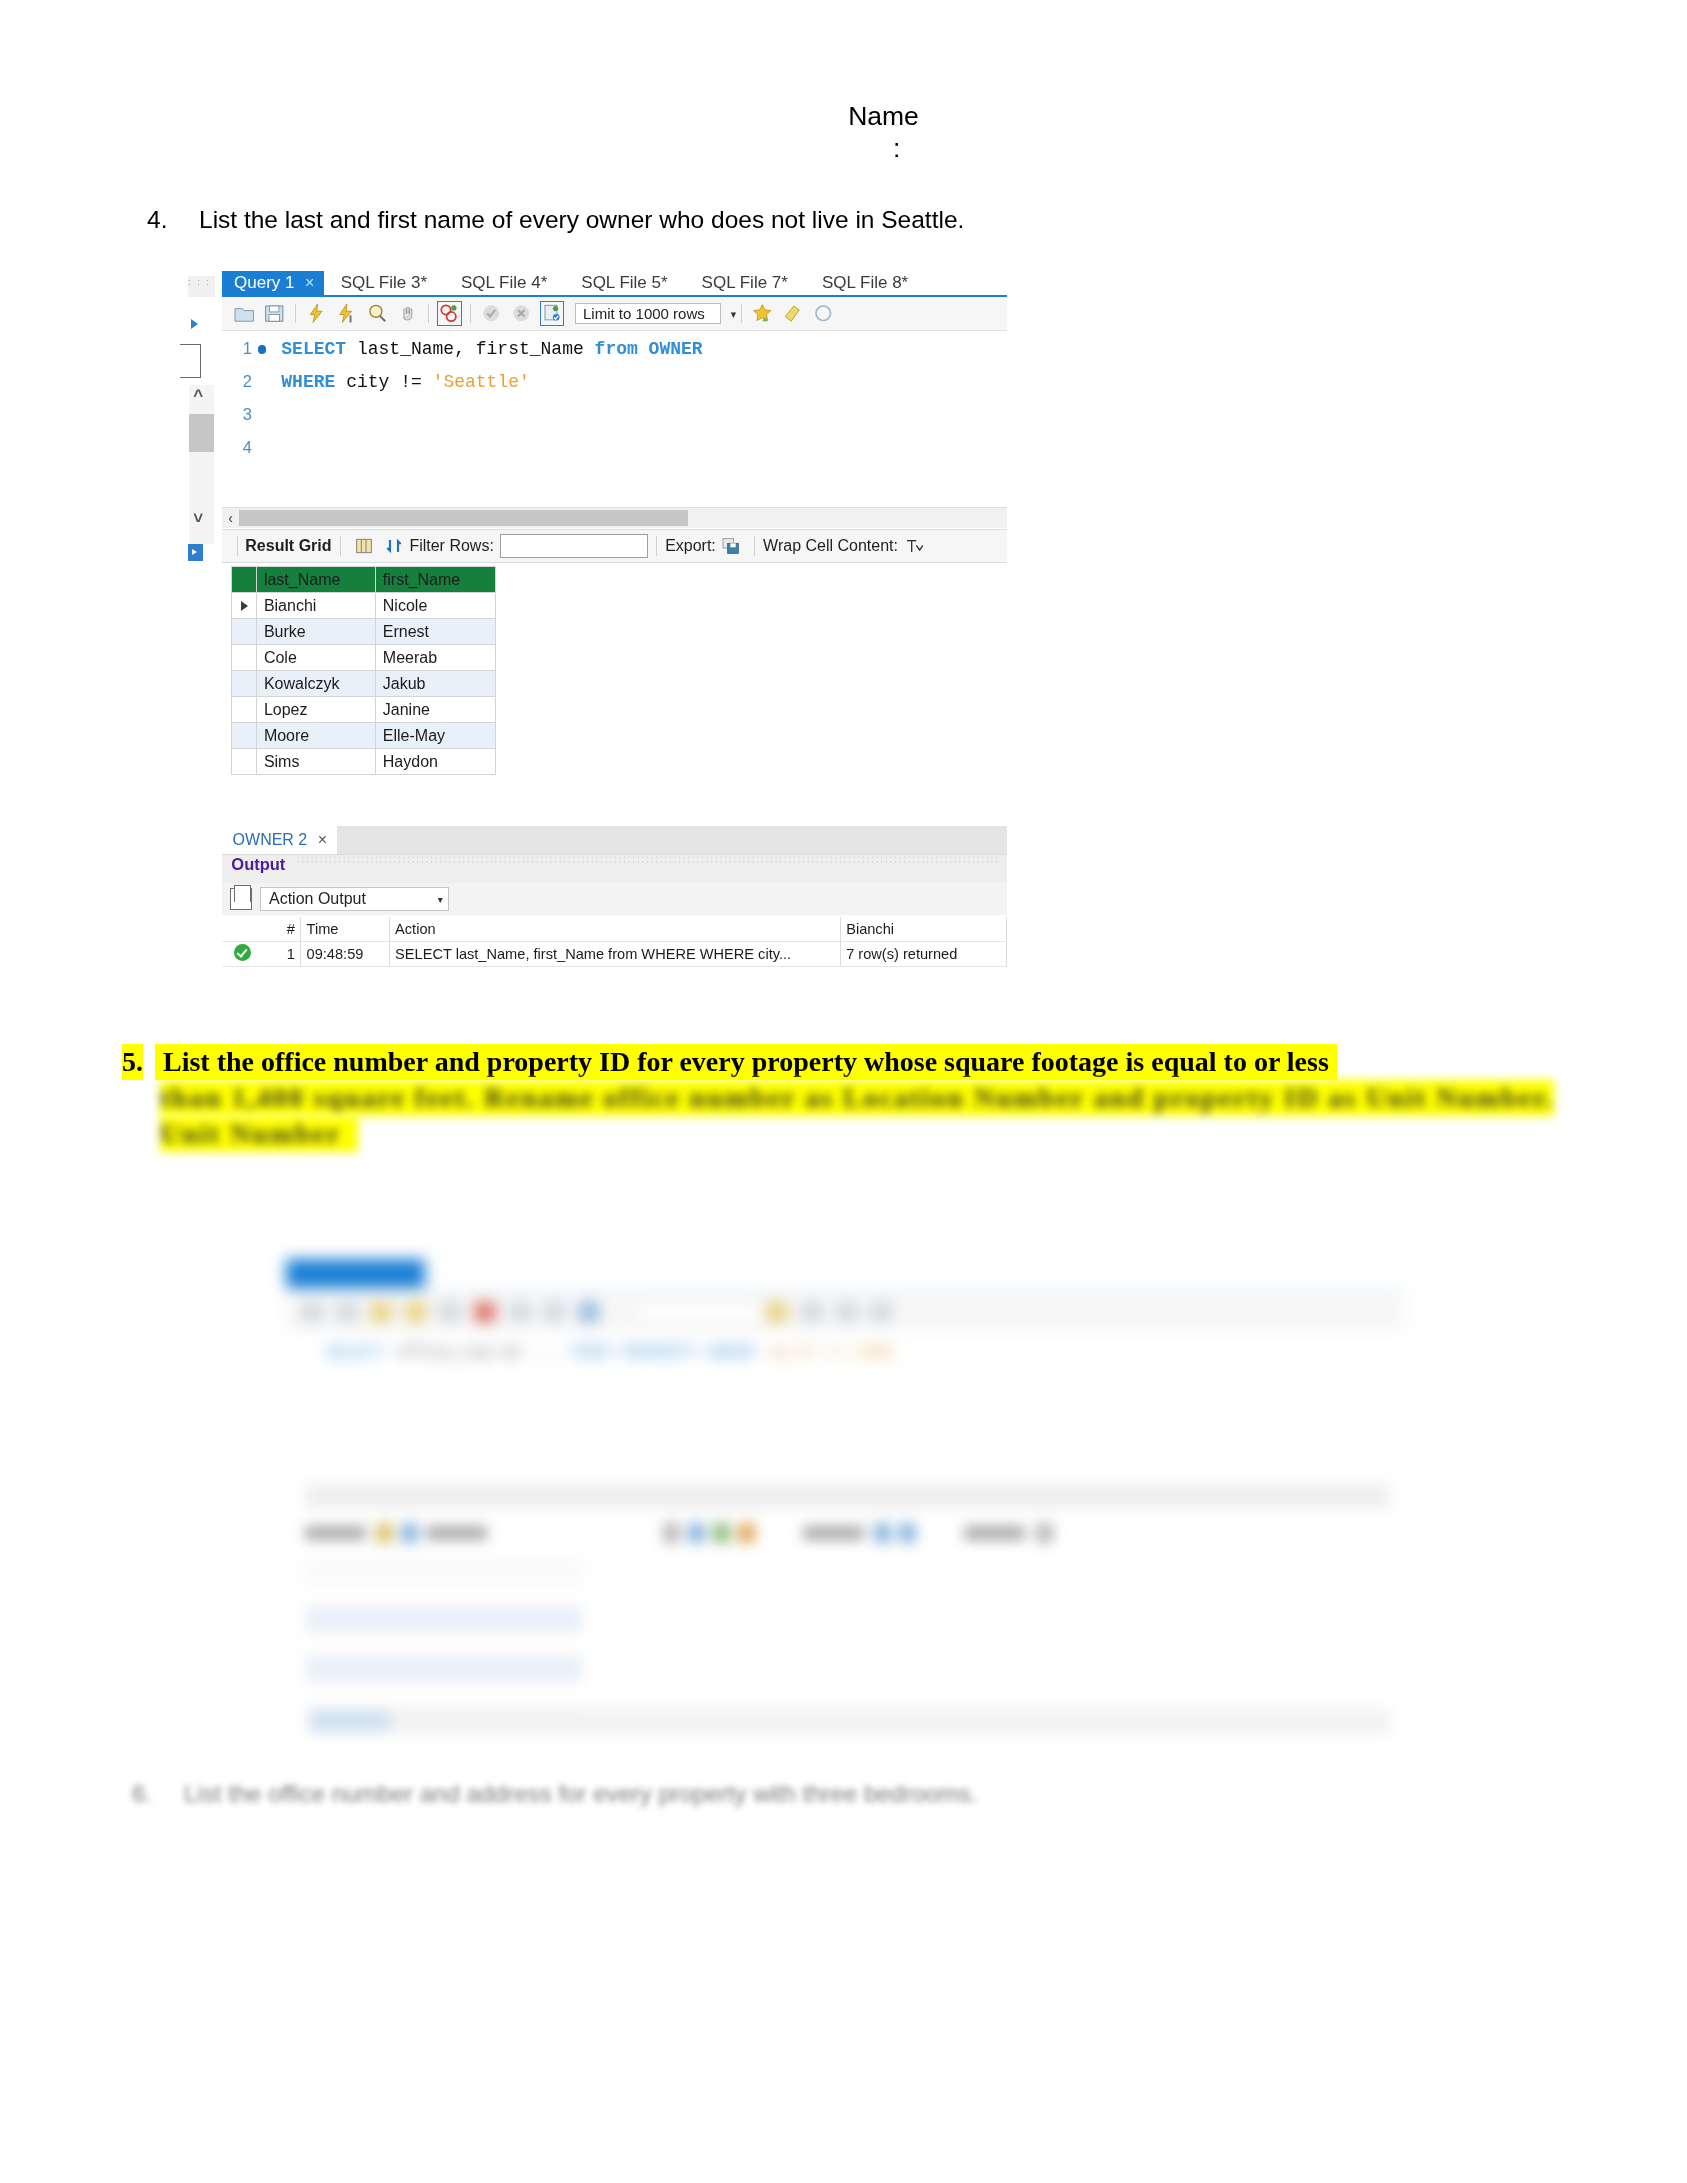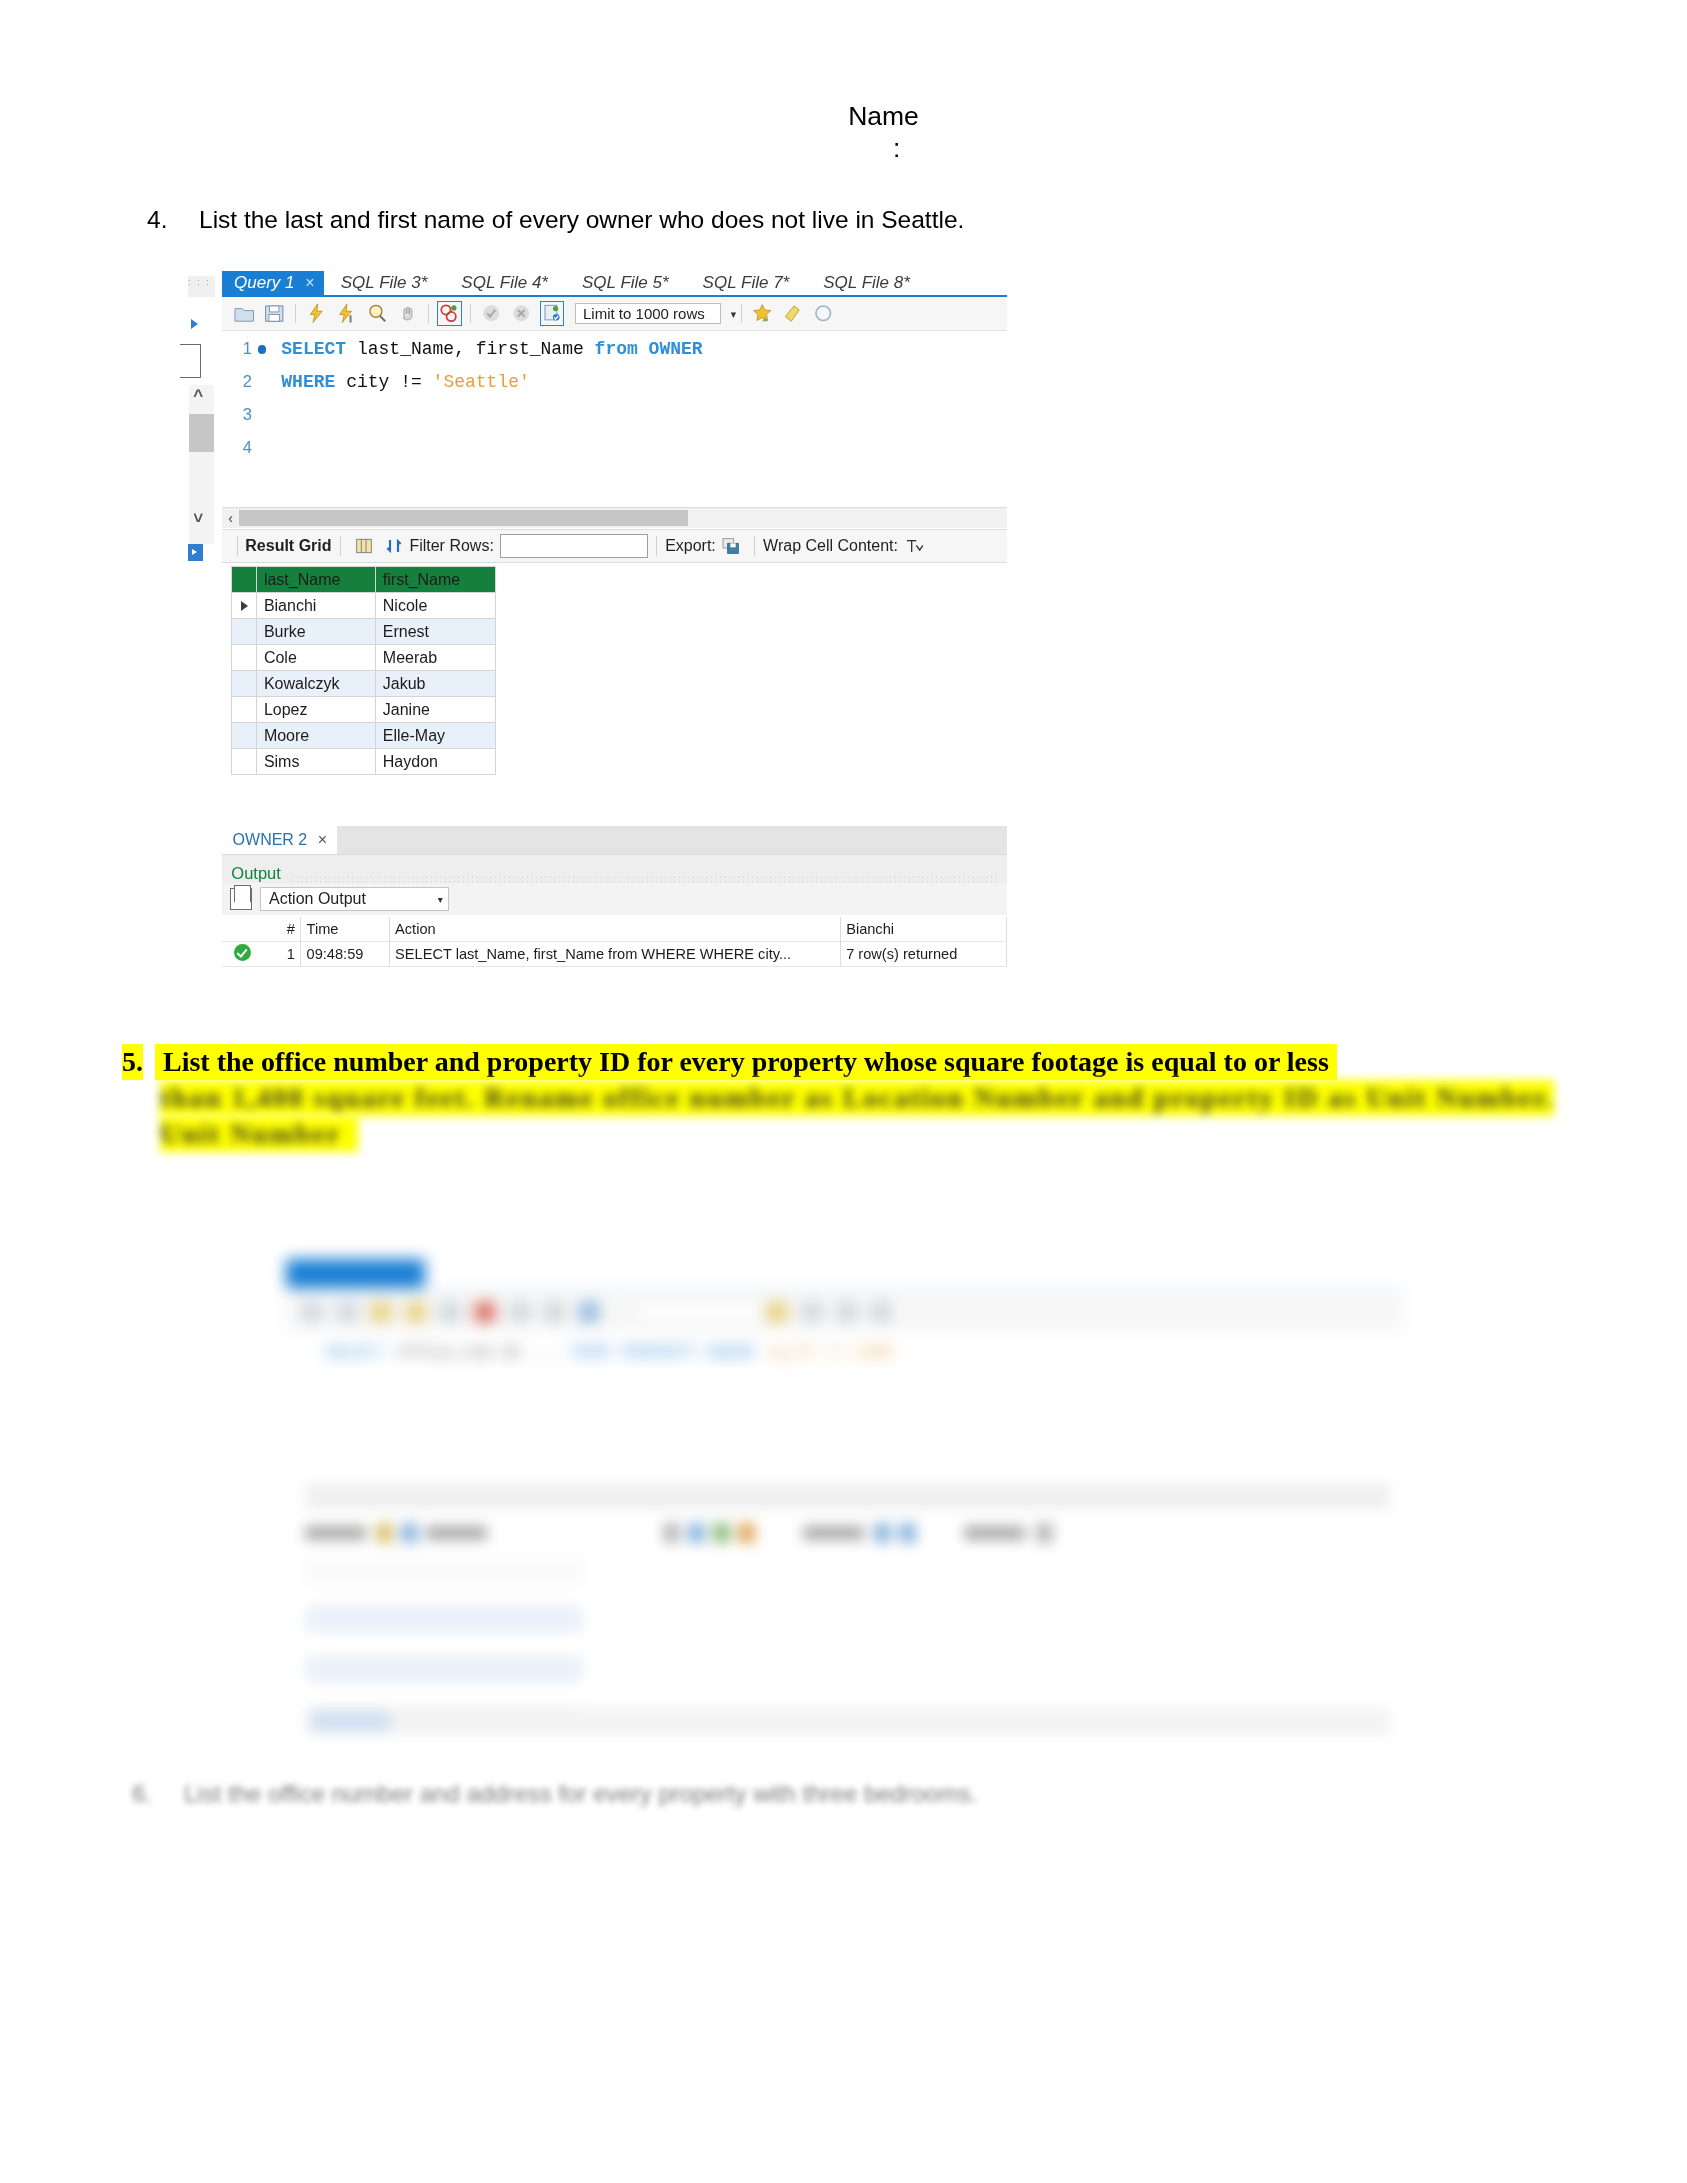--- a/index.html
+++ b/index.html
@@ -168,21 +168,20 @@
   
   #wb1 .tabstrip {
     position: absolute;
     left: 0; top: 0;
     width: 785px;
     height: 28px;
     background: #ffffff;
     border-bottom: 2px solid #1a7fd4;
     display: flex;
     align-items: flex-end;
-    font-style: italic;
   }
   #wb1 .tab {
     height: 24px;
     display: flex;
     align-items: center;
     padding: 0 17px;
     font-size: 17px;
     color: #3b3b3b;
     white-space: nowrap;
   }
@@ -394,26 +393,27 @@
   #wb1 .owner-tab .x { margin-left: 10.6px; color: #555; font-size: 16px; }
 
   
   #wb1 .output-bar {
     position: absolute;
     left: 0; top: 587px;
     width: 785px;
     height: 29px;
     background: #eeeeee;
     display: flex;
-    align-items: flex-end;
+    align-items: flex-start;
     padding-left: 9.3px;
     box-sizing: border-box;
     font-size: 16.5px;
-    color: #15803d;
+    color: #4c1d95;
     border-top: 0.7px solid #dadada;
+    font-weight: bold;
   }
   #wb1 .output-bar .grip {
     flex: 1;
     height: 8px;
     margin-left: 10.6px;
     margin-right: 6.6px;
     background-image: radial-gradient(#b9b9b9 0.7px, transparent 0.8px);
     background-size: 4.6px 4.6px;
   }
 

